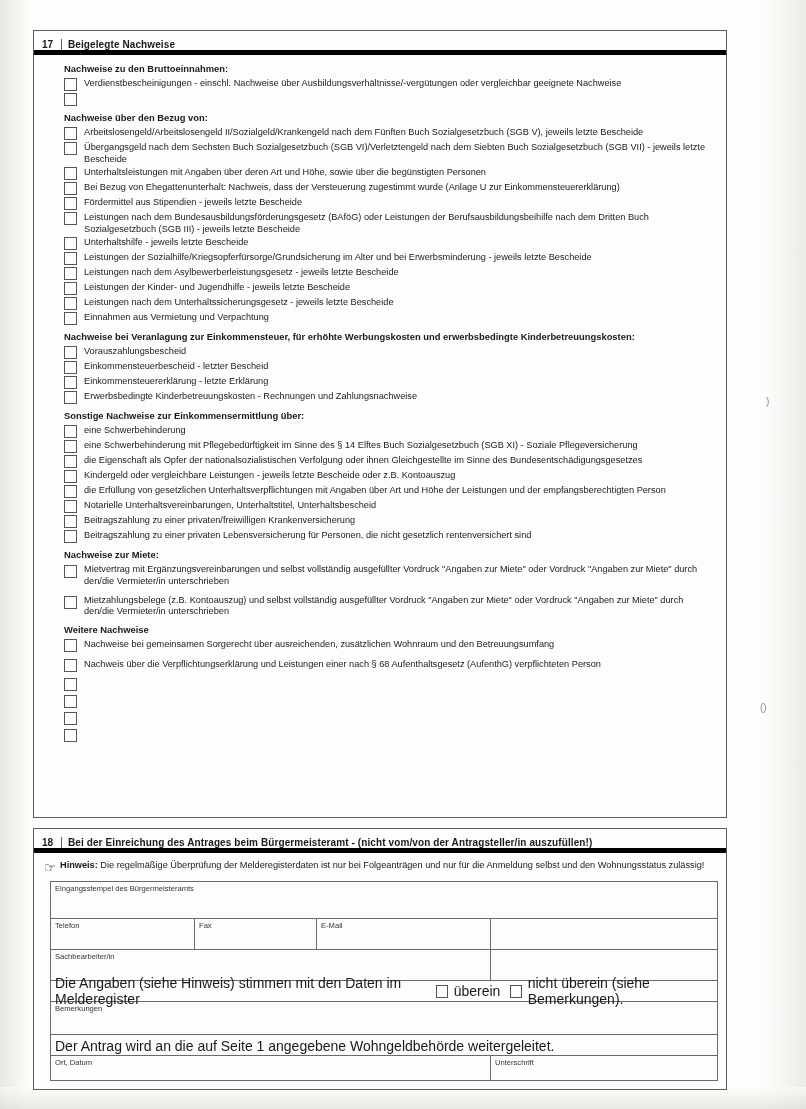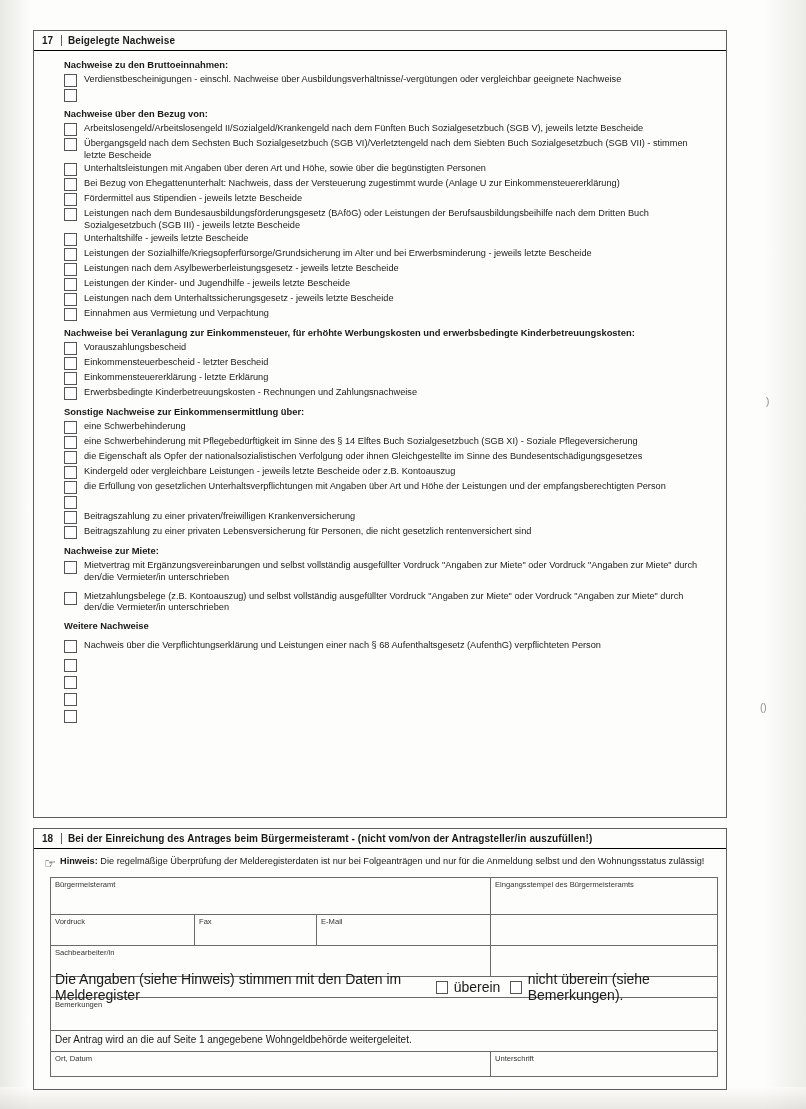--- a/index.html
+++ b/index.html
@@ -39,22 +39,22 @@
     position: absolute;
     border: 1px solid #5d5d5d;
     background: transparent;
     box-sizing: border-box;
   }
   #sec17 { left: 33px; top: 30px; width: 694px; height: 788px; }
   #sec18 { left: 33px; top: 828px; width: 694px; height: 262px; }
 
   .sec-head {
     display: flex;
-    align-items: center;
-    border-bottom: 1px solid #000000;
+    align-items: flex-end;
+    border-bottom: 5px solid #000000;
     height: 19px;
   }
   .sec-num {
     width: 27px;
     border-right: 1px solid #5d5d5d;
     display: flex; align-items: center; justify-content: center;
     font-size: 10px; font-weight: bold;
   }
   .sec-title {
     flex: 1;
@@ -156,21 +156,21 @@
     vertical-align: middle;
     margin: 0 6px 0 10px;
   }
   .declare-row {
     display: flex; align-items: center;
     font-size: 14px;
     height: 100%;
     padding-left: 4px;
   }
   .weiter-row {
-    font-size: 10px;
+    font-size: 14px;
     padding: 3px 0 0 4px;
   }
 
   .marginal {
     position: absolute;
     font-size: 10px;
     color: #8c8c8c;
   }
 </style>
 </head>
@@ -197,21 +197,21 @@
         <div class="cb"></div>
       </div>
 
       <div class="grp-title">Nachweise über den Bezug von:</div>
       <div class="cb-row">
         <div class="cb"></div>
         <div class="cb-lbl">Arbeitslosengeld/Arbeitslosengeld II/Sozialgeld/Krankengeld nach dem Fünften Buch Sozialgesetzbuch (SGB V), jeweils letzte Bescheide</div>
       </div>
       <div class="cb-row">
         <div class="cb"></div>
-        <div class="cb-lbl">Übergangsgeld nach dem Sechsten Buch Sozialgesetzbuch (SGB VI)/Verletztengeld nach dem Siebten Buch Sozialgesetzbuch (SGB VII) - stimmen letzte Bescheide</div>
+        <div class="cb-lbl">Übergangsgeld nach dem Sechsten Buch Sozialgesetzbuch (SGB VI)/Verletztengeld nach dem Siebten Buch Sozialgesetzbuch (SGB VII) - jeweils letzte Bescheide</div>
       </div>
       <div class="cb-row">
         <div class="cb"></div>
         <div class="cb-lbl">Unterhaltsleistungen mit Angaben über deren Art und Höhe, sowie über die begünstigten Personen</div>
       </div>
       <div class="cb-row">
         <div class="cb"></div>
         <div class="cb-lbl">Bei Bezug von Ehegattenunterhalt: Nachweis, dass der Versteuerung zugestimmt wurde (Anlage U zur Einkommensteuererklärung)</div>
       </div>
       <div class="cb-row">
@@ -281,20 +281,21 @@
       <div class="cb-row">
         <div class="cb"></div>
         <div class="cb-lbl">Kindergeld oder vergleichbare Leistungen - jeweils letzte Bescheide oder z.B. Kontoauszug</div>
       </div>
       <div class="cb-row">
         <div class="cb"></div>
         <div class="cb-lbl">die Erfüllung von gesetzlichen Unterhaltsverpflichtungen mit Angaben über Art und Höhe der Leistungen und der empfangsberechtigten Person</div>
       </div>
       <div class="cb-row">
         <div class="cb"></div>
+        <div class="cb-lbl">Notarielle Unterhaltsvereinbarungen, Unterhaltstitel, Unterhaltsbescheid</div>
       </div>
       <div class="cb-row">
         <div class="cb"></div>
         <div class="cb-lbl">Beitragszahlung zu einer privaten/freiwilligen Krankenversicherung</div>
       </div>
       <div class="cb-row">
         <div class="cb"></div>
         <div class="cb-lbl">Beitragszahlung zu einer privaten Lebensversicherung für Personen, die nicht gesetzlich rentenversichert sind</div>
       </div>
 
@@ -303,20 +304,24 @@
         <div class="cb"></div>
         <div class="cb-lbl">Mietvertrag mit Ergänzungsvereinbarungen und selbst vollständig ausgefüllter Vordruck "Angaben zur Miete" oder Vordruck "Angaben zur Miete" durch den/die Vermieter/in unterschrieben</div>
       </div>
       <div class="gap"></div>
       <div class="cb-row tall">
         <div class="cb"></div>
         <div class="cb-lbl">Mietzahlungsbelege (z.B. Kontoauszug) und selbst vollständig ausgefüllter Vordruck "Angaben zur Miete" oder Vordruck "Angaben zur Miete" durch den/die Vermieter/in unterschrieben</div>
       </div>
 
       <div class="grp-title">Weitere Nachweise</div>
+      <div class="cb-row">
+        <div class="cb"></div>
+        <div class="cb-lbl">Nachweise bei gemeinsamen Sorgerecht über ausreichenden, zusätzlichen Wohnraum und den Betreuungsumfang</div>
+      </div>
       <div class="gap"></div>
       <div class="cb-row">
         <div class="cb"></div>
         <div class="cb-lbl">Nachweis über die Verpflichtungserklärung und Leistungen einer nach § 68 Aufenthaltsgesetz (AufenthG) verpflichteten Person</div>
       </div>
 
       <div class="blank-rows">
         <div class="cb"></div>
         <div class="cb"></div>
         <div class="cb"></div>
@@ -334,33 +339,29 @@
 
     <div class="hinweis-wrap">
       <div class="hand-icon">☞</div>
       <div class="hinweis-txt">
         <b>Hinweis:</b><span> Die regelmäßige Überprüfung der Melderegisterdaten ist nur bei Folgeanträgen und nur für die Anmeldung selbst und den Wohnungsstatus zulässig!</span>
       </div>
     </div>
 
     <div class="form-grid">
       <div class="frow r1">
-        <div class="fcell" style="width:440px;">
-          <div class="fcap">Bürgermeisteramt</div>
-          <div class="fval"></div>
-        </div>
         <div class="fcell" style="flex:1;">
           <div class="fcap">Eingangsstempel des Bürgermeisteramts</div>
           <div class="fval"></div>
         </div>
       </div>
 
       <div class="frow r2">
         <div class="fcell" style="width:144px;">
-          <div class="fcap">Vordruck</div>
+          <div class="fcap">Telefon</div>
           <div class="fval"></div>
         </div>
         <div class="fcell" style="width:122px;">
           <div class="fcap">Fax</div>
           <div class="fval"></div>
         </div>
         <div class="fcell" style="width:174px;">
           <div class="fcap">E-Mail</div>
           <div class="fval"></div>
         </div>

